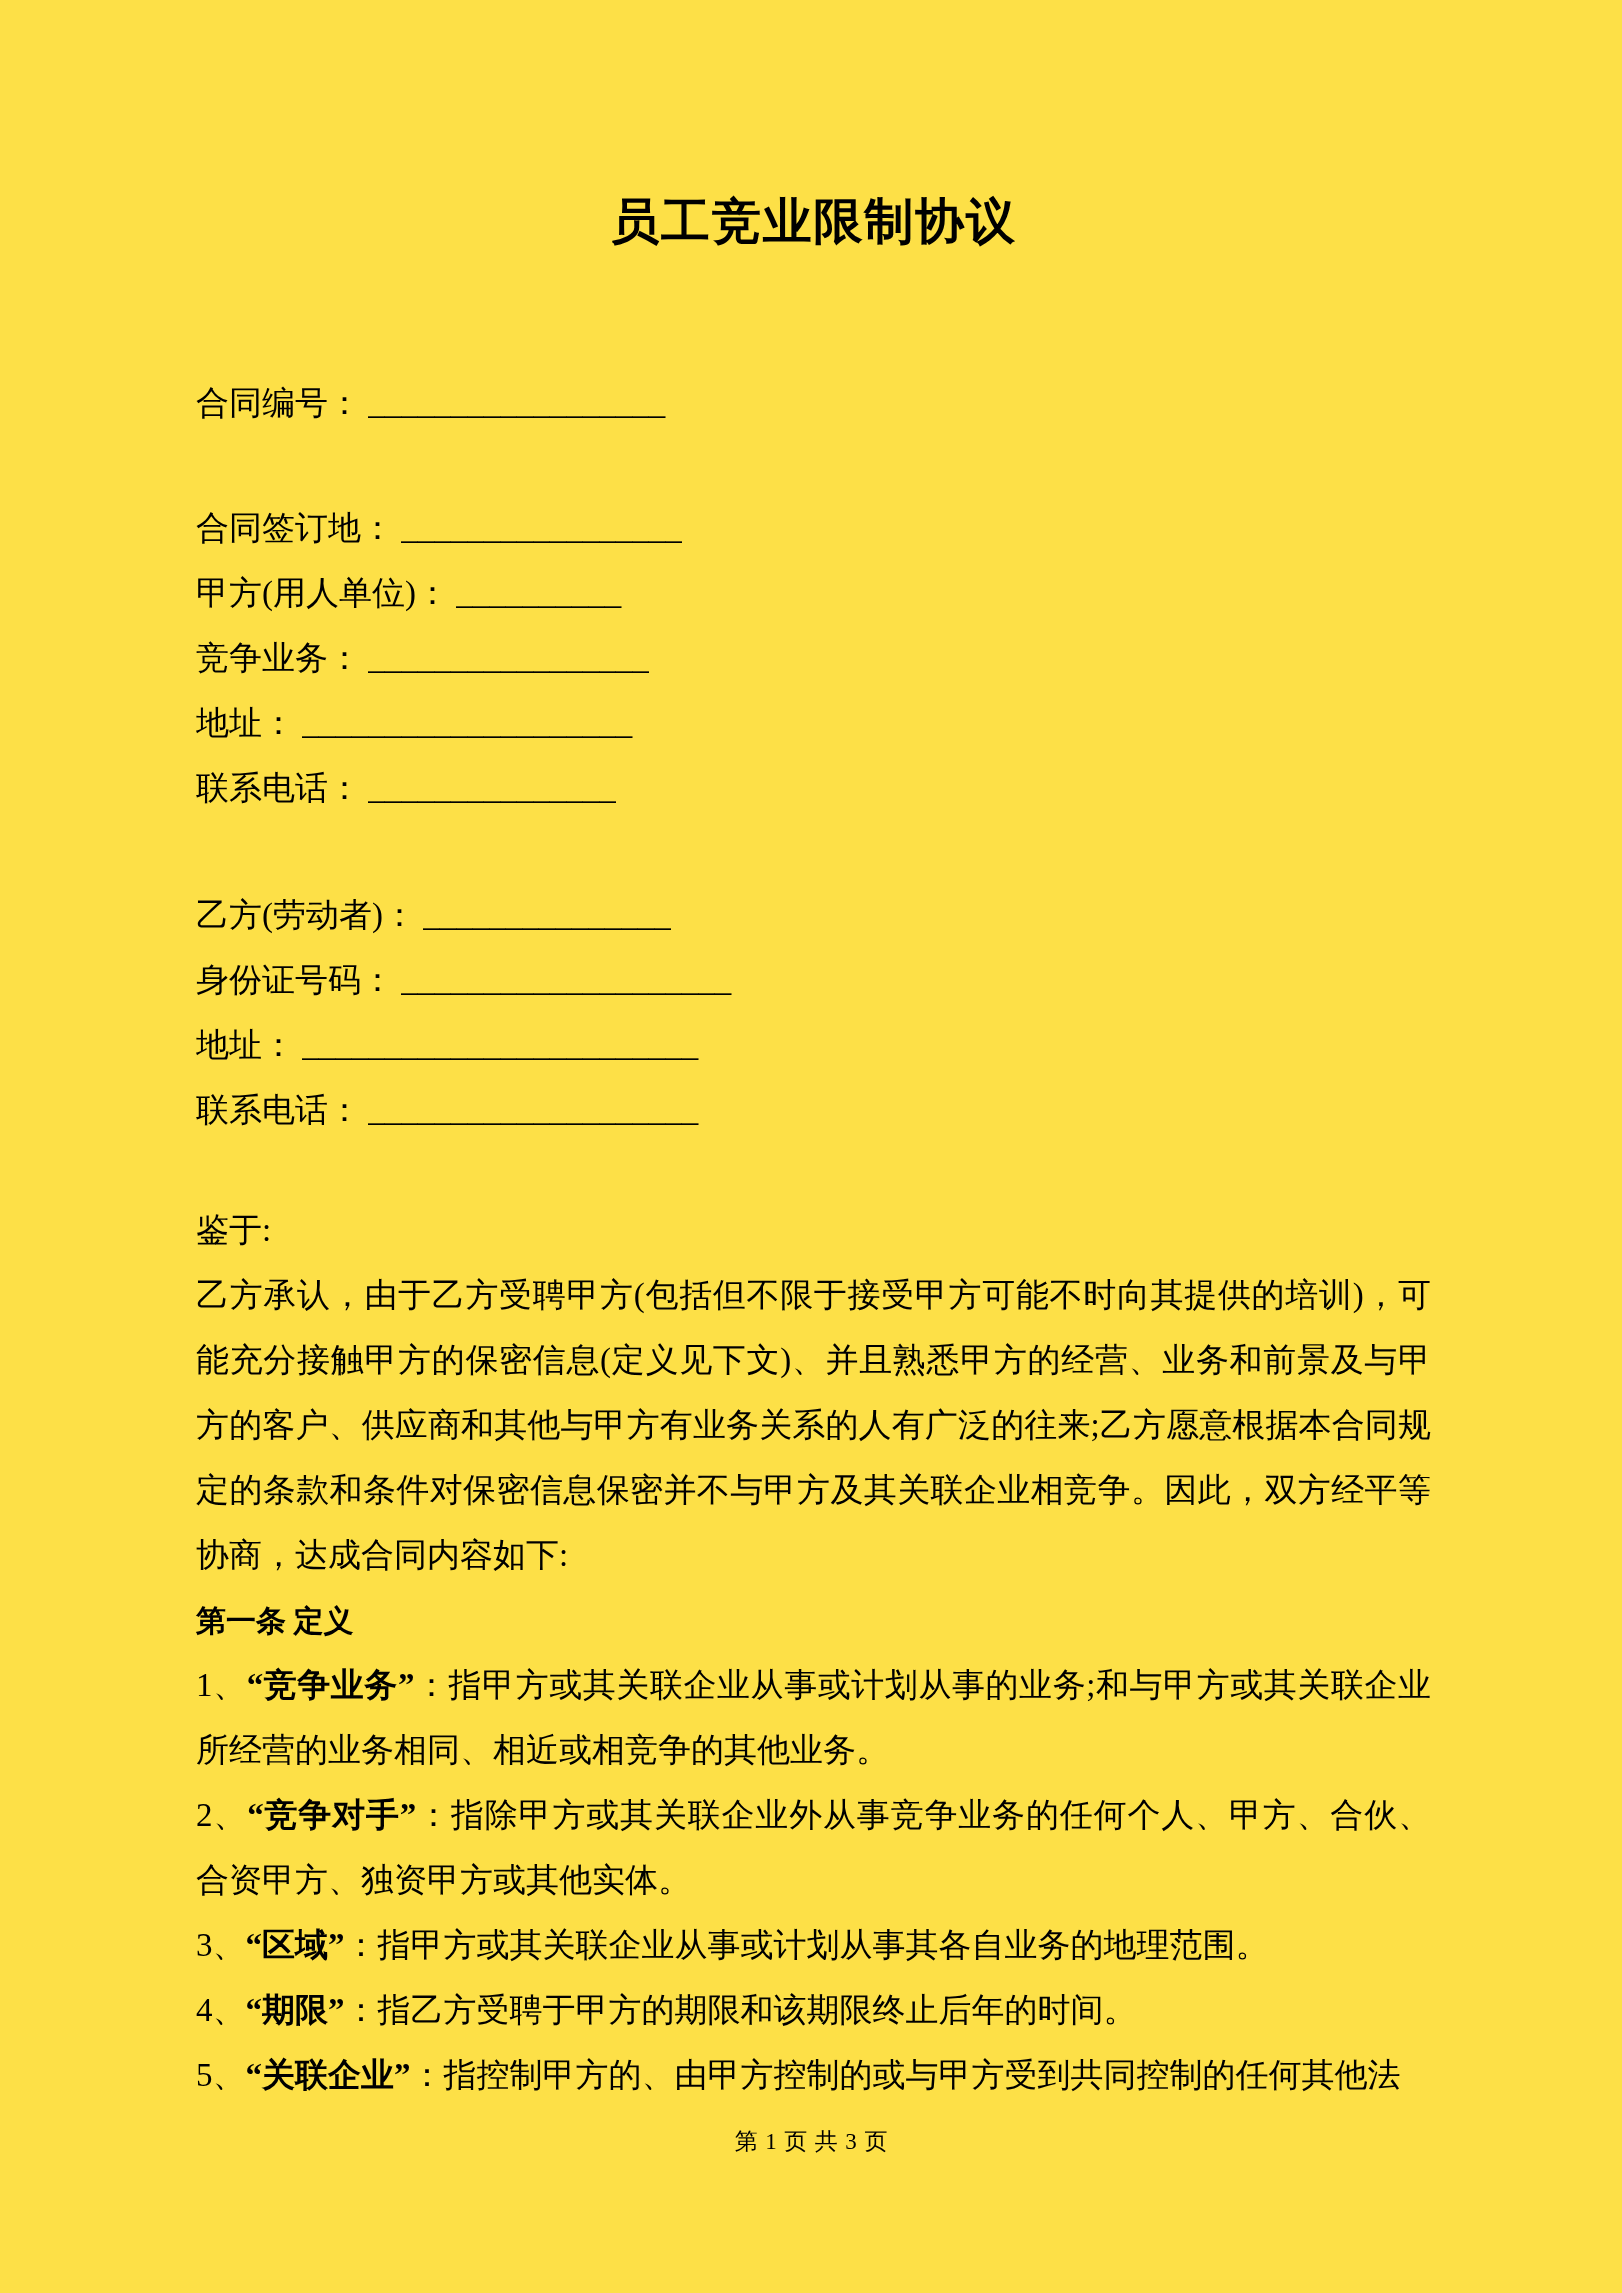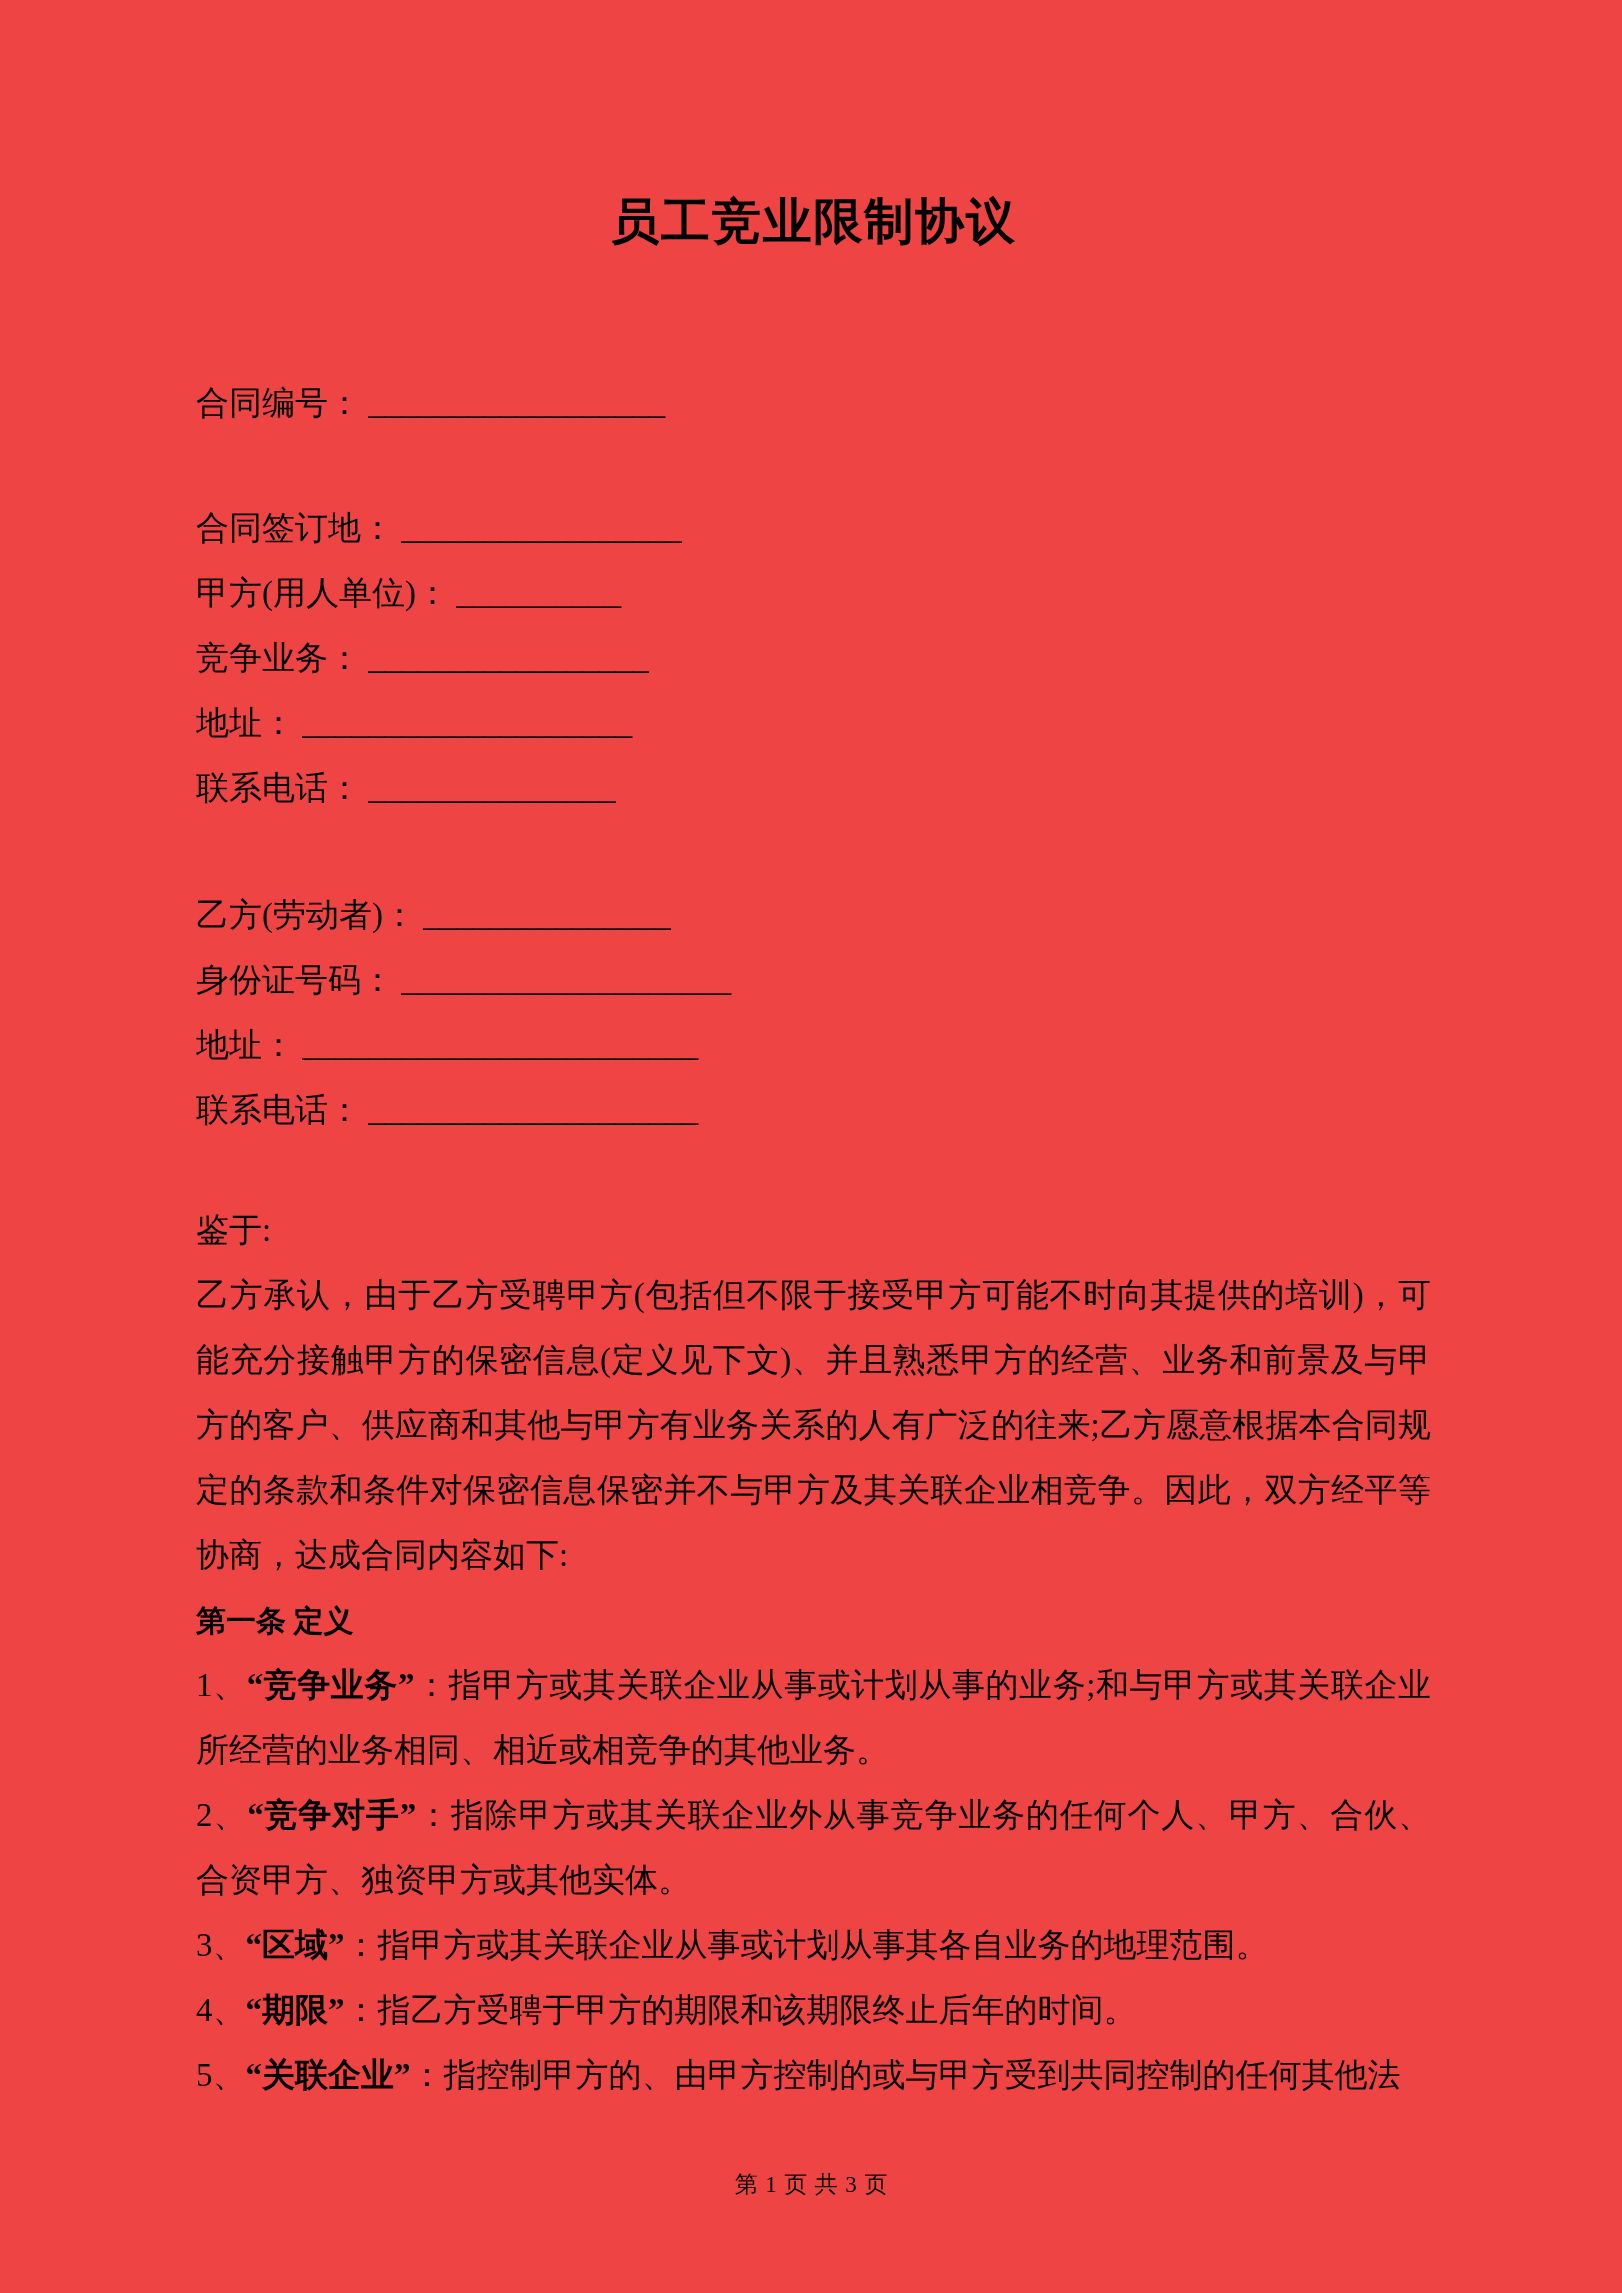--- a/index.html
+++ b/index.html
@@ -10,21 +10,21 @@
     font-family: "Liberation Serif", "DejaVu Serif", serif;
     color: #000000;
     position: relative;
     overflow: hidden;
   }
   .page {
     position: relative;
     width: 1623px;
     height: 2294px;
     padding: 189px 192px 0 196px;
-    background: #ef4444;
+    background: #fde047;
   }
   .doc-title {
     text-align: center;
     font-family: "Liberation Sans", sans-serif;
     font-size: 49px;
     font-weight: bold;
     letter-spacing: 1.8px;
     margin-bottom: 116px;
   }
   .field-row {
@@ -60,21 +60,20 @@
   .clause-term { font-weight: bold; }
   .page-footer {
     position: absolute;
     left: 0;
     right: 0;
     top: 2126px;
     text-align: center;
     font-size: 23px;
     color: #000000;
     letter-spacing: 0.9px;
-    margin-top: 43px;
   }
 </style>
 </head>
 <body>
 
 <div class="page">
 
   <h1 class="doc-title">员工竞业限制协议</h1>
 
   <div class="field-row">

